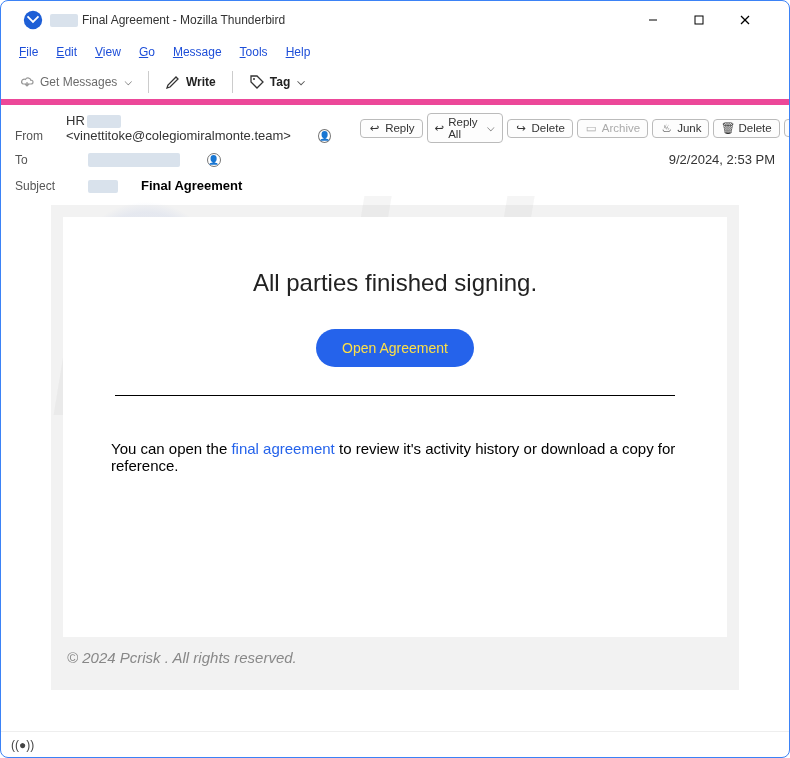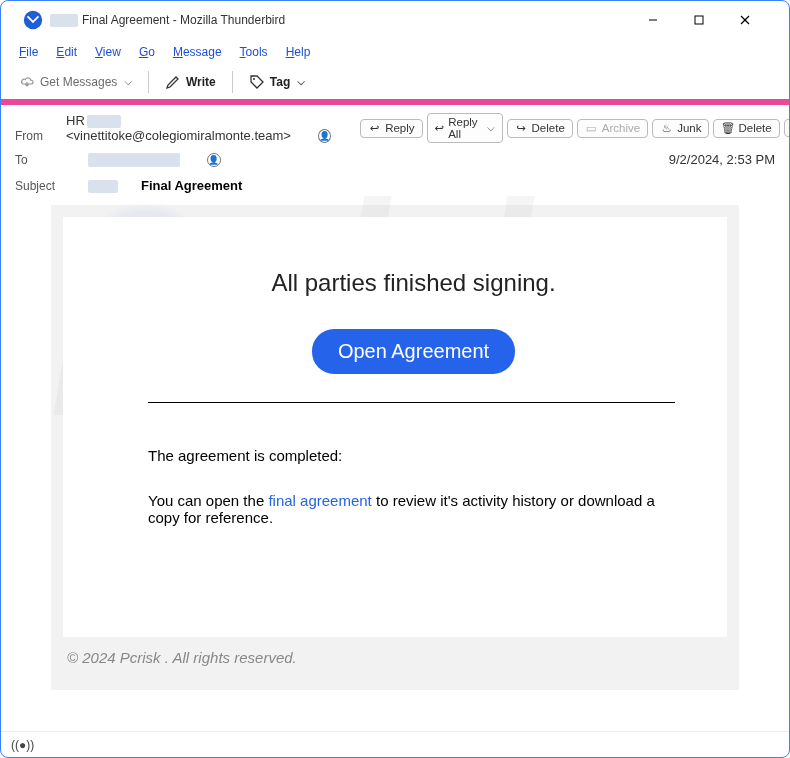--- a/index.html
+++ b/index.html
@@ -41,34 +41,34 @@
 .act-btn { display: flex; align-items: center; gap: 4px; border: 1px solid #bbb; border-radius: 4px; padding: 2px 7px; font-size: 11.5px; color: #333; cursor: pointer; background: #fdfdfd; }
 .act-btn.disabled { color: #aaa; }
 .act-btn .ic { width: 13px; height: 13px; display: flex; align-items: center; justify-content: center; }
 
 
 .email-body-wrap { padding: 12px 50px 0 50px; }
 .email-outer { background: #f2f2f2; padding: 12px; }
 .email-card { background: #fff; padding: 52px 48px 40px 48px; min-height: 420px; position: relative; }
 .headline { text-align: center; font-size: 24px; font-weight: 400; color: #222; margin-bottom: 32px; }
 .cta-wrap { text-align: center; margin-bottom: 28px; }
-.cta-btn { display: inline-block; background: #2563eb; color: #ffffff; padding: 11px 26px; border-radius: 22px; font-size: 20px; font-weight: 500; cursor: pointer; }
+.cta-btn { display: inline-block; background: #2563eb; color: #fde047; padding: 11px 26px; border-radius: 22px; font-size: 14px; font-weight: 500; cursor: pointer; }
 .hr { border: none; border-top: 1.5px solid #000; margin: 0 4px 44px 4px; }
 .body-text { font-size: 15px; color: #000; margin-bottom: 28px; }
 .body-text .link { color: #2563eb; }
 .footer { font-size: 15px; color: #888; padding: 12px 4px; font-style: italic; }
 
 
 .statusbar { position: absolute; bottom: 0; left: 0; right: 0; height: 26px; display: flex; align-items: center; padding: 0 10px; border-top: 1px solid #eee; }
 .status-icon { color: #444; font-size: 12px; }
 
 
 .watermark { position: absolute; top: 180px; left: 90px; right: 40px; font-size: 180px; font-style: italic; font-weight: bold; color: rgba(200,200,200,0.18); pointer-events: none; letter-spacing: -10px; white-space: nowrap; z-index: 0; transform: scale(1.1,1.3); }
 .wm-circle { position: absolute; top: 200px; left: 70px; width: 150px; height: 150px; border-radius: 50%; background: radial-gradient(circle, rgba(30,80,200,0.08) 0%, rgba(30,80,200,0.06) 60%, transparent 70%); pointer-events: none; }
-.email-card > * { position: relative; z-index: 1; margin-left: 37px; }
+.email-card > * { position: relative; z-index: 1; }
 </style>
 </head>
 <body>
 
 <div class="wm-circle"></div>
 <div class="watermark">pcrisk</div>
 
 <div class="titlebar">
   <span class="app-icon">
     <svg viewBox="0 0 24 24">
@@ -194,21 +194,20 @@
 </div>
 
 <div class="email-body-wrap">
   <div class="email-outer">
     <div class="email-card">
       <div class="headline">All parties finished signing.</div>
       <div class="cta-wrap">
         <span class="cta-btn">Open Agreement</span>
       </div>
       <hr class="hr">
-      <div class="body-text">The agreement is completed:</div>
       <div class="body-text">
         <span>You can open the </span><span class="link">final agreement</span><span> to review it's activity history or download a copy for reference.</span>
       </div>
     </div>
     <div class="footer">© 2024 Pcrisk . All rights reserved.</div>
   </div>
 </div>
 
 <div class="statusbar">
   <span class="status-icon">((●))</span>

